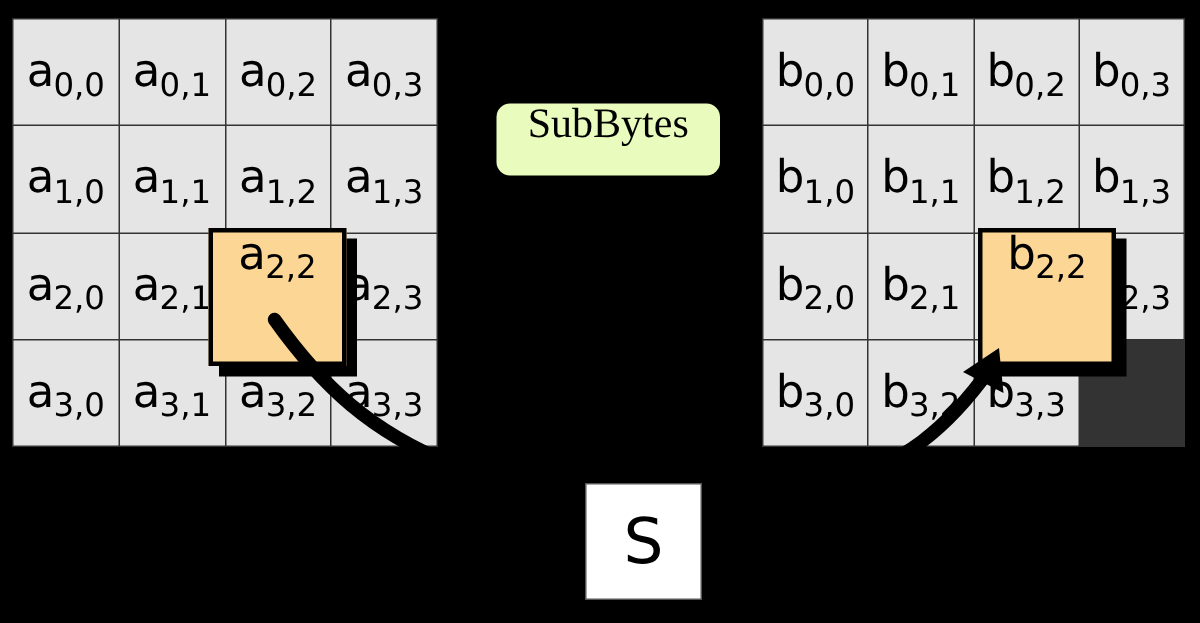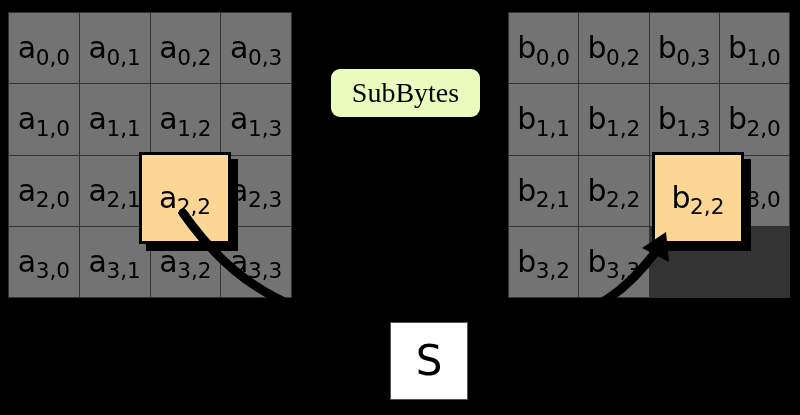--- a/index.html
+++ b/index.html
@@ -24,21 +24,21 @@
     grid-template-rows: repeat(4, 1fr);
     background: #333333;
     border: 1px solid #333333;
     gap: 1px;
     box-sizing: border-box;
   }
   #grid-a { left: 8px;   top: 12px; width: 284px; height: 286px; }
   #grid-b { left: 508px; top: 12px; width: 282px; height: 286px; text-align: center; }
 
   .cell {
-    background: #737373;
+    background: #e5e5e5;
     position: relative;
     display: flex;
     align-items: center;
     justify-content: center;
     overflow: visible;
   }
   .cell-label {
     font-family: "DejaVu Sans", sans-serif;
     font-size: 30px;
     color: #000000;
@@ -57,38 +57,37 @@
   
   .hl {
     position: absolute;
     width: 92px;
     height: 92px;
     background: #fcd695;
     border: 3px solid #000000;
     box-sizing: border-box;
     box-shadow: 7px 7px 0 0 #000000;
     display: flex;
-    align-items: center;
+    align-items: flex-start;
     justify-content: center;
     z-index: 6;
   }
   #hl-a { left: 139px; top: 152px; }
   #hl-b { left: 652px; top: 152px; }
 
   
   #subbytes-box {
     position: absolute;
     left: 331px;
     top: 69px;
     width: 149px;
     height: 48px;
     background: #eafcbd;
     border-radius: 9px;
     display: flex;
-    align-items: center;
     justify-content: center;
     z-index: 8;
   }
   #subbytes-label {
     font-family: "Liberation Serif", serif;
     font-size: 28px;
     color: #000000;
     line-height: 1;
   }
 
@@ -178,20 +177,23 @@
       <div class="cell">
         <span class="cell-label"><span>a</span><sub>3,3</sub></span>
       </div>
     </div>
 
   <div id="grid-b" class="grid">
       <div class="cell">
         <span class="cell-label"><span>b</span><sub>0,0</sub></span>
       </div>
       <div class="cell">
+        <span class="cell-label"><span>b</span><sub>0,1</sub></span>
+      </div>
+      <div class="cell">
         <span class="cell-label"><span>b</span><sub>0,2</sub></span>
       </div>
       <div class="cell">
         <span class="cell-label"><span>b</span><sub>0,3</sub></span>
       </div>
       <div class="cell">
         <span class="cell-label"><span>b</span><sub>1,0</sub></span>
       </div>
       <div class="cell">
         <span class="cell-label"><span>b</span><sub>1,1</sub></span>

